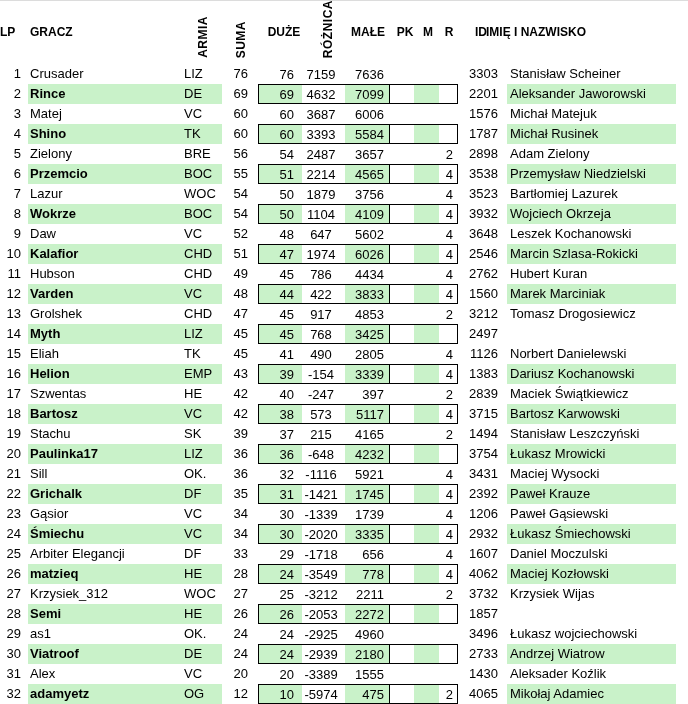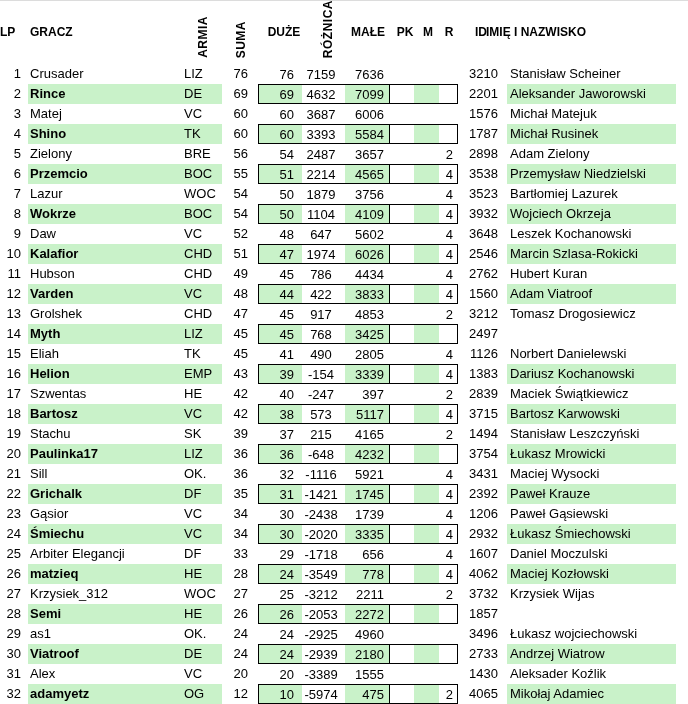--- a/index.html
+++ b/index.html
@@ -87,21 +87,21 @@
     <div class="cell box1">
       <span class="stripe g duze">76</span>
       <span class="stripe roznica">7159</span>
       <span class="stripe g male">7636</span>
     </div>
     <div class="cell box2">
       <span class="stripe pk"></span>
       <span class="stripe g m"></span>
       <span class="stripe r"></span>
     </div>
-    <span class="cell id">3210</span>
+    <span class="cell id">3303</span>
     <div class="cell band-name">
       <span class="cell name">Stanisław Scheiner</span>
     </div>
   </div>
     <div class="row hl">
     <span class="cell lp">2</span>
     <div class="cell band-gracz">
       <span class="cell gracz">Rince</span>
       <span class="cell armia">DE</span>
     </div>
@@ -331,21 +331,21 @@
       <span class="stripe roznica">422</span>
       <span class="stripe g male">3833</span>
     </div>
     <div class="cell box2">
       <span class="stripe pk"></span>
       <span class="stripe g m"></span>
       <span class="stripe r">4</span>
     </div>
     <span class="cell id">1560</span>
     <div class="cell band-name">
-      <span class="cell name">Adam Viatroof</span>
+      <span class="cell name">Marek Marciniak</span>
     </div>
   </div>
     <div class="row">
     <span class="cell lp">13</span>
     <div class="cell band-gracz">
       <span class="cell gracz">Grolshek</span>
       <span class="cell armia">CHD</span>
     </div>
     <span class="cell suma">47</span>
     <div class="cell box1">
@@ -560,21 +560,21 @@
   </div>
     <div class="row">
     <span class="cell lp">23</span>
     <div class="cell band-gracz">
       <span class="cell gracz">Gąsior</span>
       <span class="cell armia">VC</span>
     </div>
     <span class="cell suma">34</span>
     <div class="cell box1">
       <span class="stripe g duze">30</span>
-      <span class="stripe roznica">-2438</span>
+      <span class="stripe roznica">-1339</span>
       <span class="stripe g male">1739</span>
     </div>
     <div class="cell box2">
       <span class="stripe pk"></span>
       <span class="stripe g m"></span>
       <span class="stripe r">4</span>
     </div>
     <span class="cell id">1206</span>
     <div class="cell band-name">
       <span class="cell name">Paweł Gąsiewski</span>

